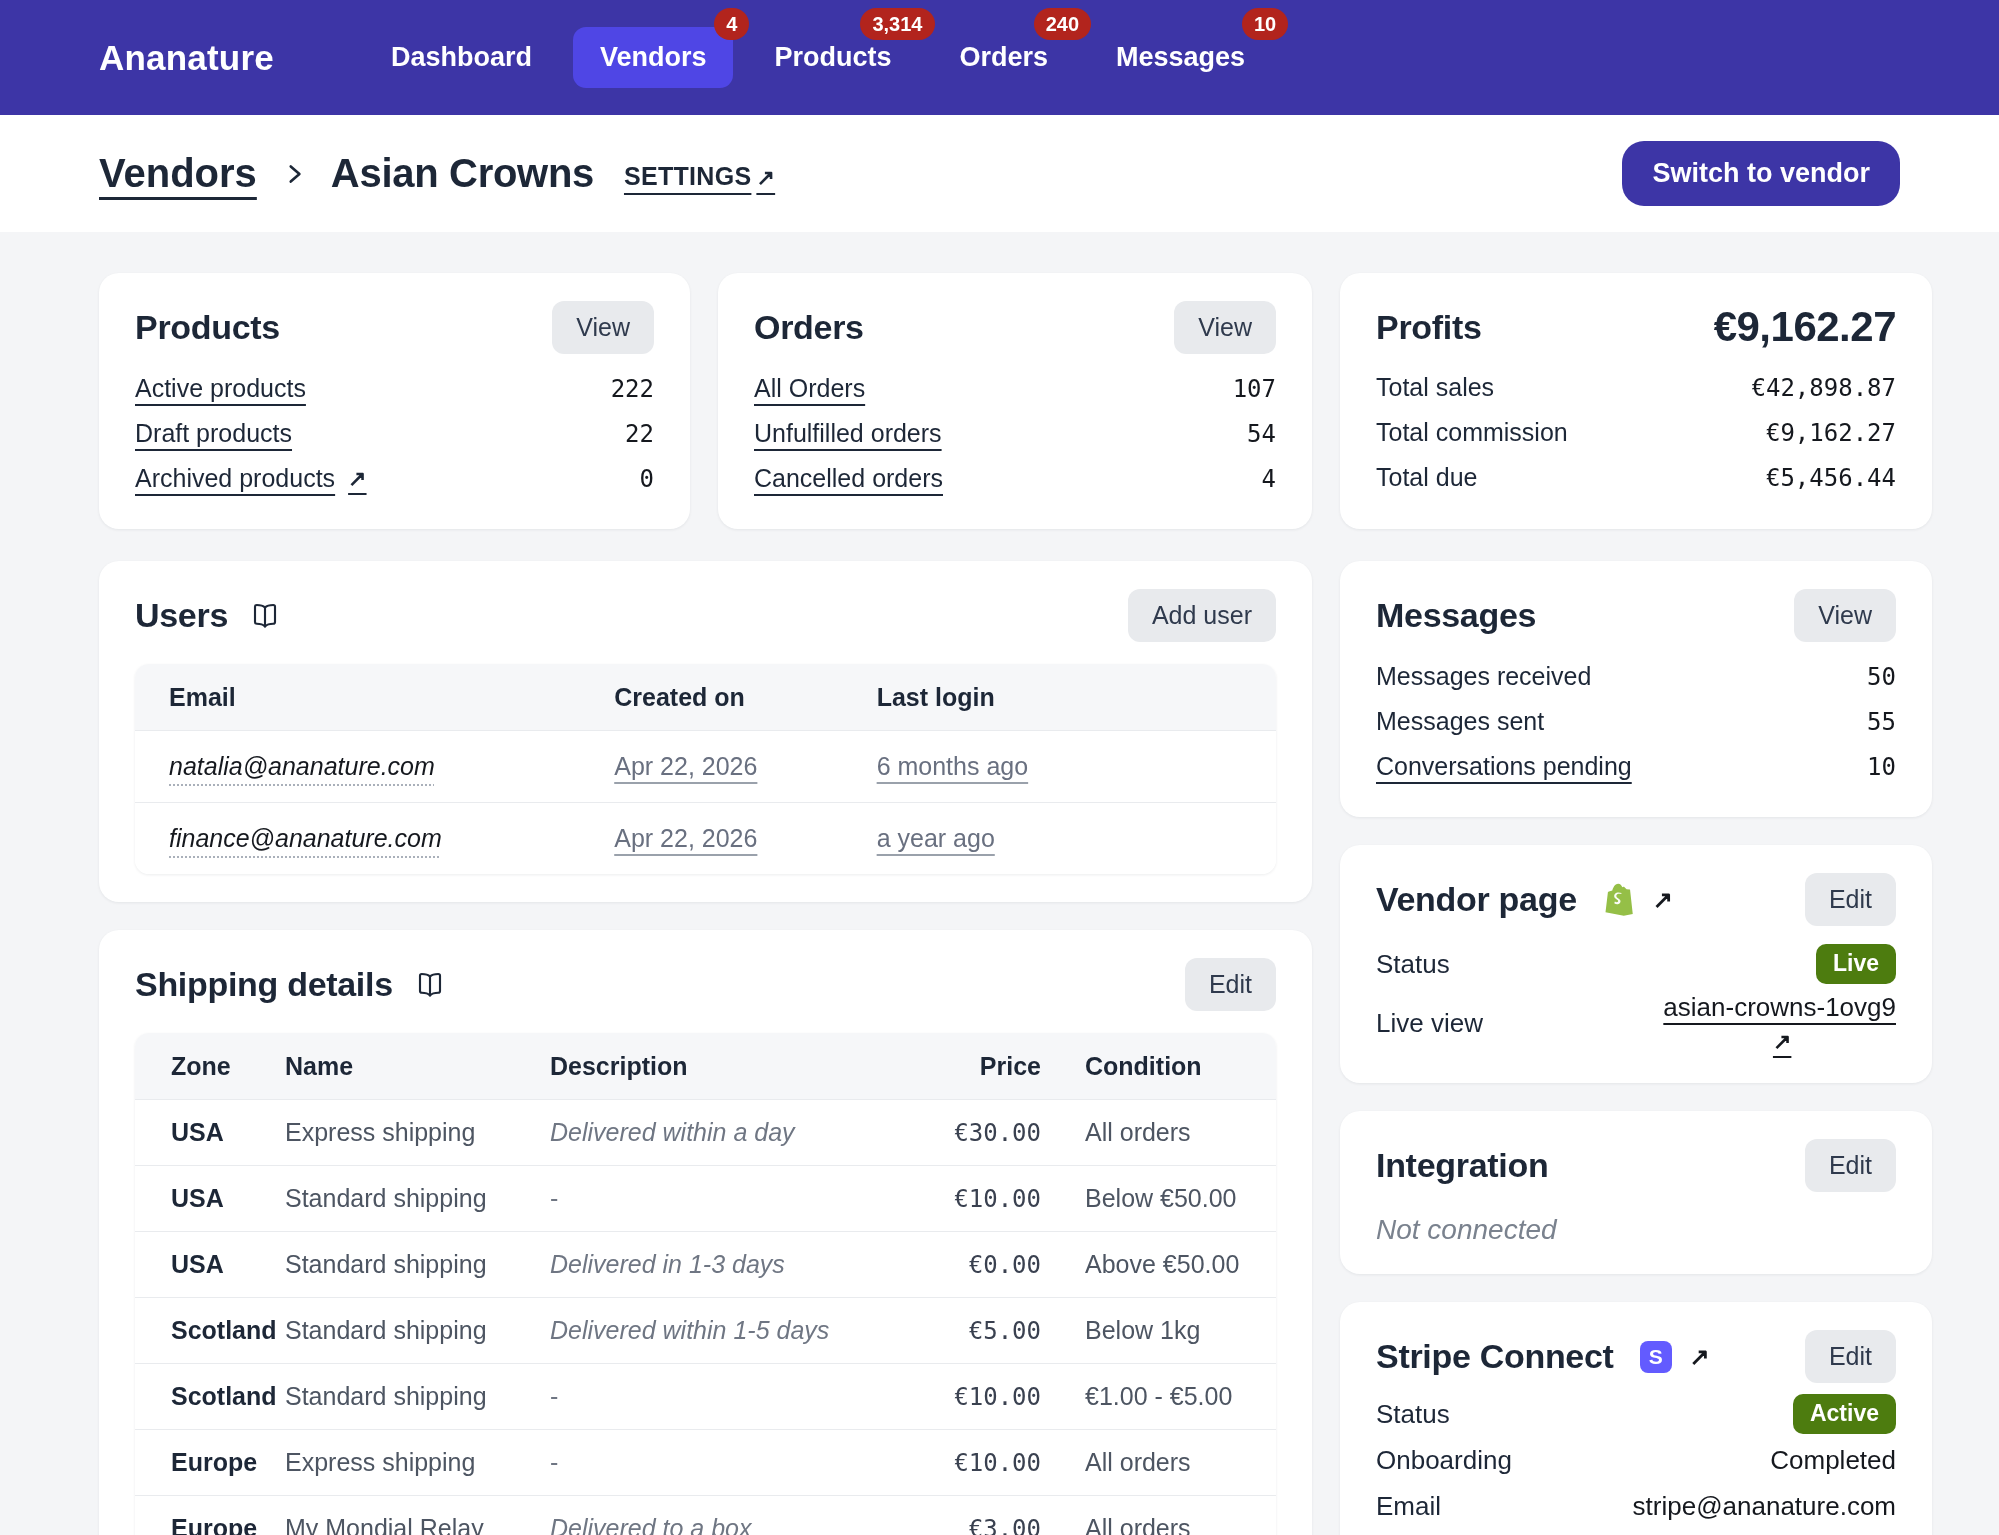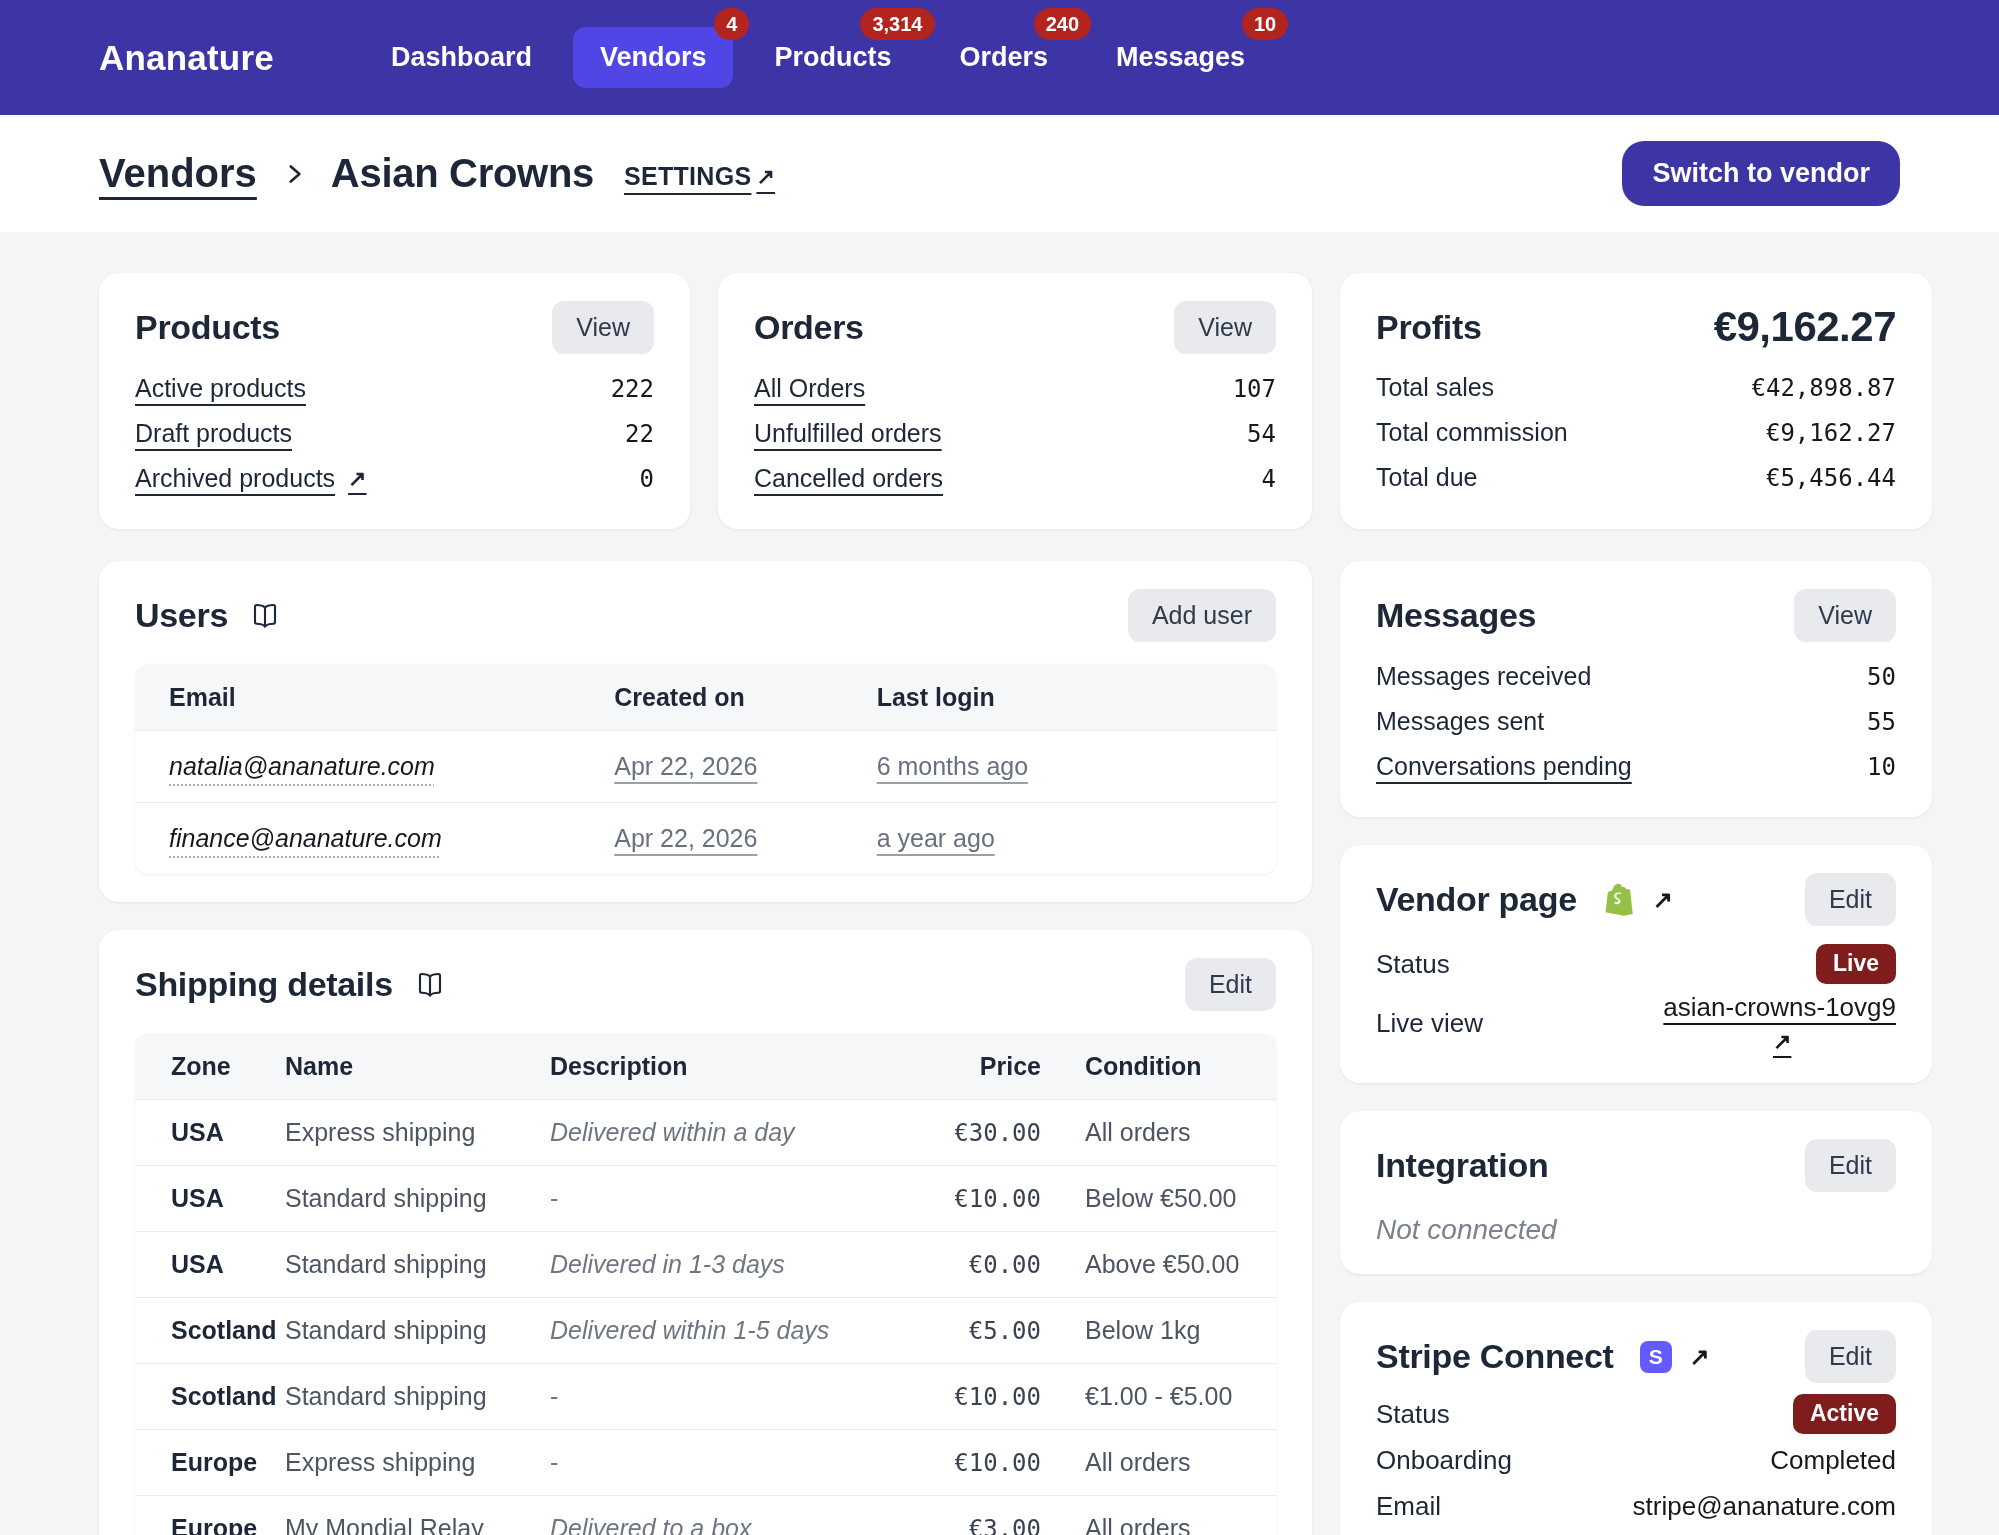--- a/index.html
+++ b/index.html
@@ -34,21 +34,21 @@
   }
   .crumb-root {
     font-size:40px; font-weight:700; color:#1d2737; cursor:pointer;
     text-decoration:underline; text-underline-offset:10px; text-decoration-thickness:3px;
   }
   .crumb-chevron { margin:0 24px; display:flex; align-items:center; }
   .page-title { font-size:40px; font-weight:700; margin-right:30px; letter-spacing:-.3px; }
   .settings-link {
     font-size:25px; font-weight:700; color:#1d2737; cursor:pointer; letter-spacing:.3px;
     text-decoration:underline; text-underline-offset:8px; text-decoration-thickness:2px;
-    display:flex; align-items:center; align-self:center; margin-top:6px;
+    display:flex; align-items:flex-end; align-self:center; margin-top:6px;
   }
   .ext-arrow { font-size:22px; margin-left:5px; font-weight:700; text-decoration:none; display:inline-block; }
   .switch-btn {
     margin-left:auto; background:#3d35a6; color:#fff;
     font-size:27px; font-weight:600; padding:17px 30px; border-radius:22px;
     border:none; cursor:pointer; font-family:inherit;
   }
   
   .content { padding:41px 66px 0 99px; }
   .row1 { display:grid; grid-template-columns:591px 594px 592px; gap:28px; }
@@ -107,21 +107,21 @@
   .cell-desc { color:#6f7683; font-style:italic; }
   .cell-desc.plain { font-style:normal; }
   .cell-price { color:#3a4150; }
   .cell-cond { color:#4d5562; }
   
   .kv-row { display:flex; justify-content:space-between; align-items:center; min-height:46px; font-size:26px; }
   .kv-row.tall { min-height:56px; }
   .kv-label { color:#1d2737; }
   .kv-value { color:#15181e; text-align:right; }
   .badge-green {
-    background:#7f1d1d; color:#fff; font-size:23px; font-weight:600;
+    background:#4d7c0f; color:#fff; font-size:23px; font-weight:600;
     padding:7px 17px; border-radius:10px; line-height:1.1;
   }
   .dark-link {
     color:#15181e; cursor:pointer;
     text-decoration:underline; text-underline-offset:7px; display:inline-flex; align-items:center; gap:6px;flex-direction:column;
   }
   .muted-italic { font-style:italic; color:#7a828e; font-size:28px; margin-top:22px; }
   .shopify-icon { width:32px; height:36px; margin-left:10px; }
   .stripe-icon {
     width:32px; height:32px; border-radius:8px; background:#635bff;

